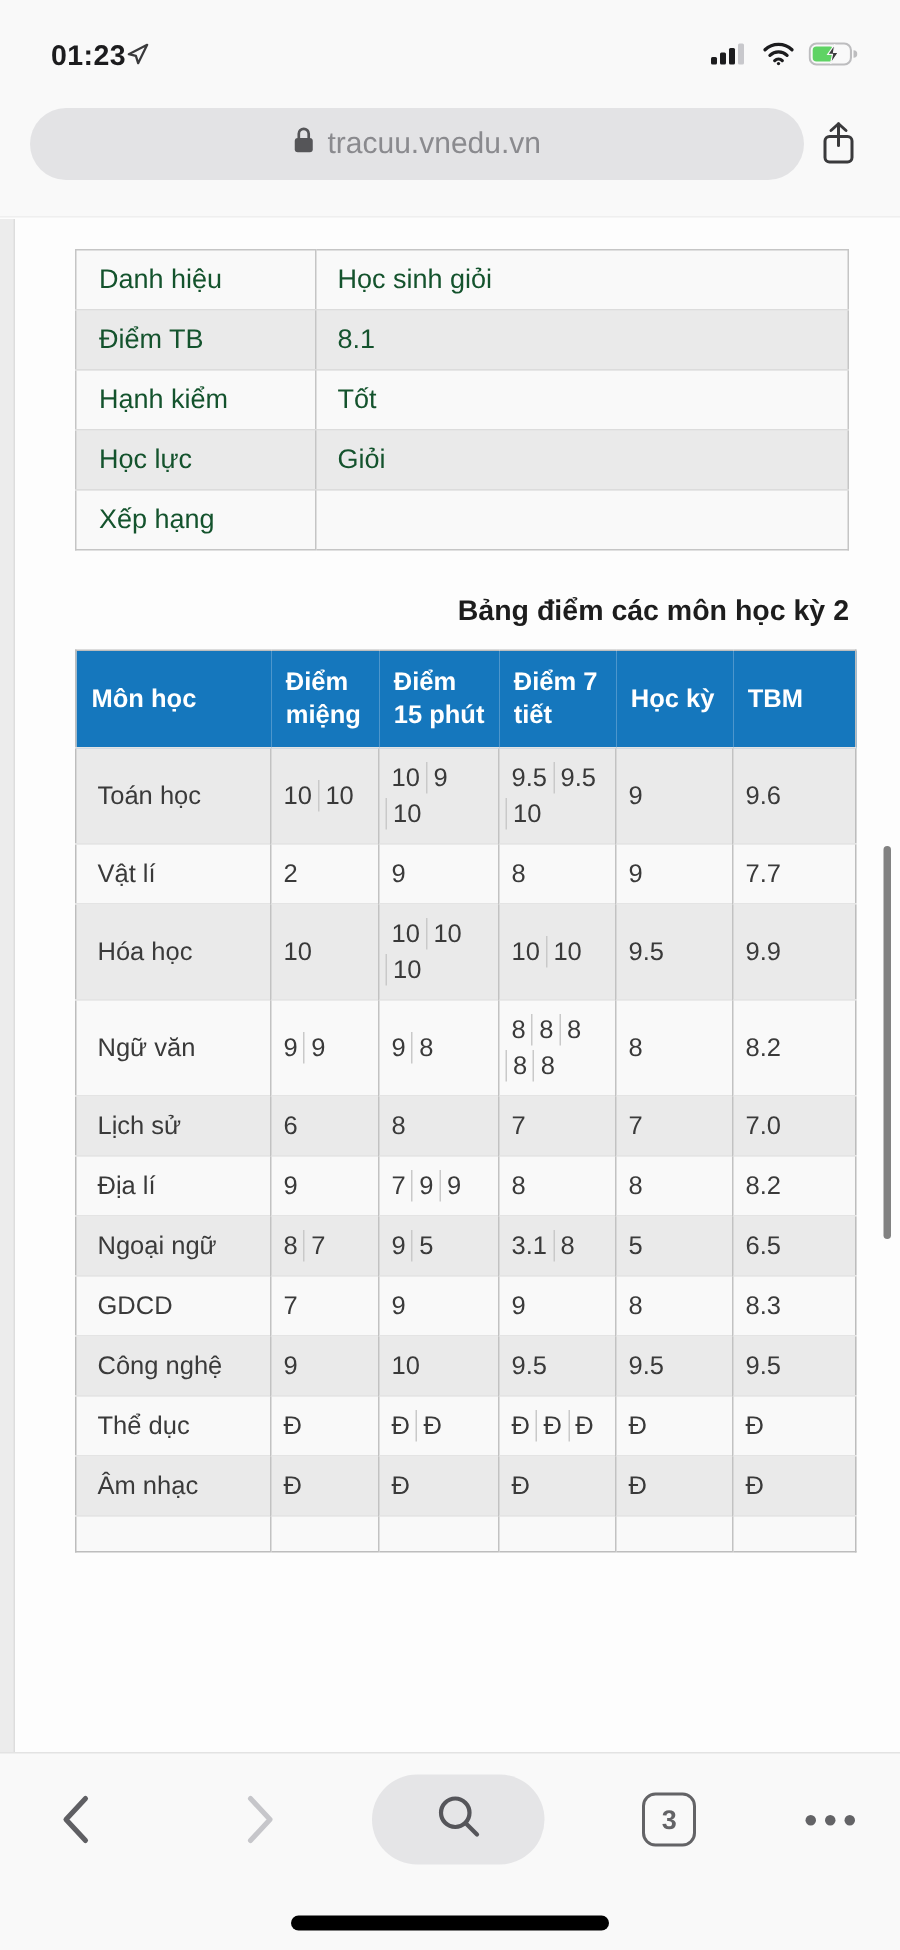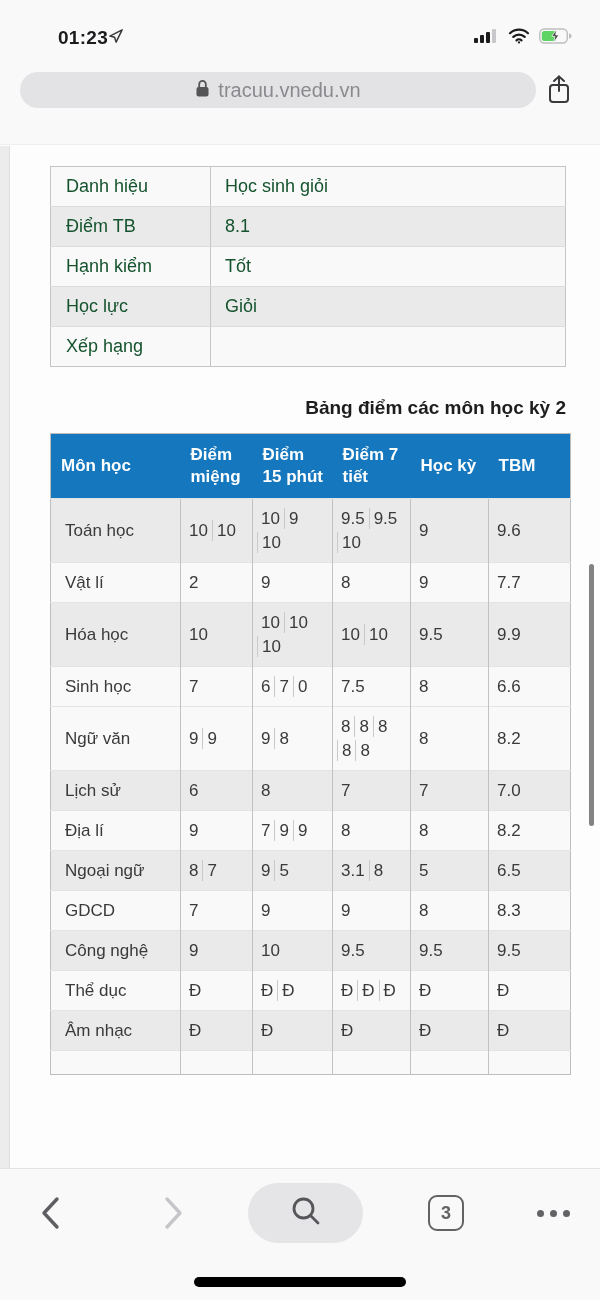--- a/index.html
+++ b/index.html
@@ -15,26 +15,26 @@
 
   
   .top-chrome {
     position:absolute; top:0; left:0; width:600px; height:145px;
     background:#f9f9f9; border-bottom:1px solid #efefef; z-index:5;
   }
   .status-bar {
     height:62px; display:flex; align-items:center;
     justify-content:space-between; padding:14px 28px 0 34px;
   }
-  .status-left { display:flex; align-items:center; gap:0;margin-left:24px; }
+  .status-left { display:flex; align-items:flex-end; gap:0; }
   .status-time { font-size:19px; font-weight:700; color:#1c1c1e; letter-spacing:.3px; }
   .status-right { display:flex; align-items:center; gap:9px; }
   .url-row { display:flex; align-items:center; padding:10px 18px 0 20px; }
   .url-pill {
-    flex:1; height:36px; background:#e3e3e5; border-radius:24px;
+    flex:1; height:48px; background:#e3e3e5; border-radius:24px;
     display:flex; align-items:center; justify-content:center; gap:8px;
   }
   .url-text { font-size:20px; color:#8a8a8e; }
   .share-btn { width:46px; display:flex; align-items:center; justify-content:center; }
 
   
   .content {
     position:absolute; top:146px; left:0; width:600px; height:1022px;
     background:#fdfdfd; overflow:hidden;
   }
@@ -309,50 +309,20 @@
                 <span class="score">9.5</span>
               </div>
             </td>
             <td class="score-cell">
               <div class="scores">
                 <span class="score">9.9</span>
               </div>
             </td>
           </tr>
           <tr>
-            <td class="subject-cell">Sinh học</td>
-            <td class="score-cell">
-              <div class="scores">
-                <span class="score">7</span>
-              </div>
-            </td>
-            <td class="score-cell">
-              <div class="scores">
-                <span class="score">6</span>
-                <span class="score">7</span>
-                <span class="score">0</span>
-              </div>
-            </td>
-            <td class="score-cell">
-              <div class="scores">
-                <span class="score">7.5</span>
-              </div>
-            </td>
-            <td class="score-cell">
-              <div class="scores">
-                <span class="score">8</span>
-              </div>
-            </td>
-            <td class="score-cell">
-              <div class="scores">
-                <span class="score">6.6</span>
-              </div>
-            </td>
-          </tr>
-          <tr>
             <td class="subject-cell">Ngữ văn</td>
             <td class="score-cell">
               <div class="scores">
                 <span class="score">9</span>
                 <span class="score">9</span>
               </div>
             </td>
             <td class="score-cell">
               <div class="scores">
                 <span class="score">9</span>

